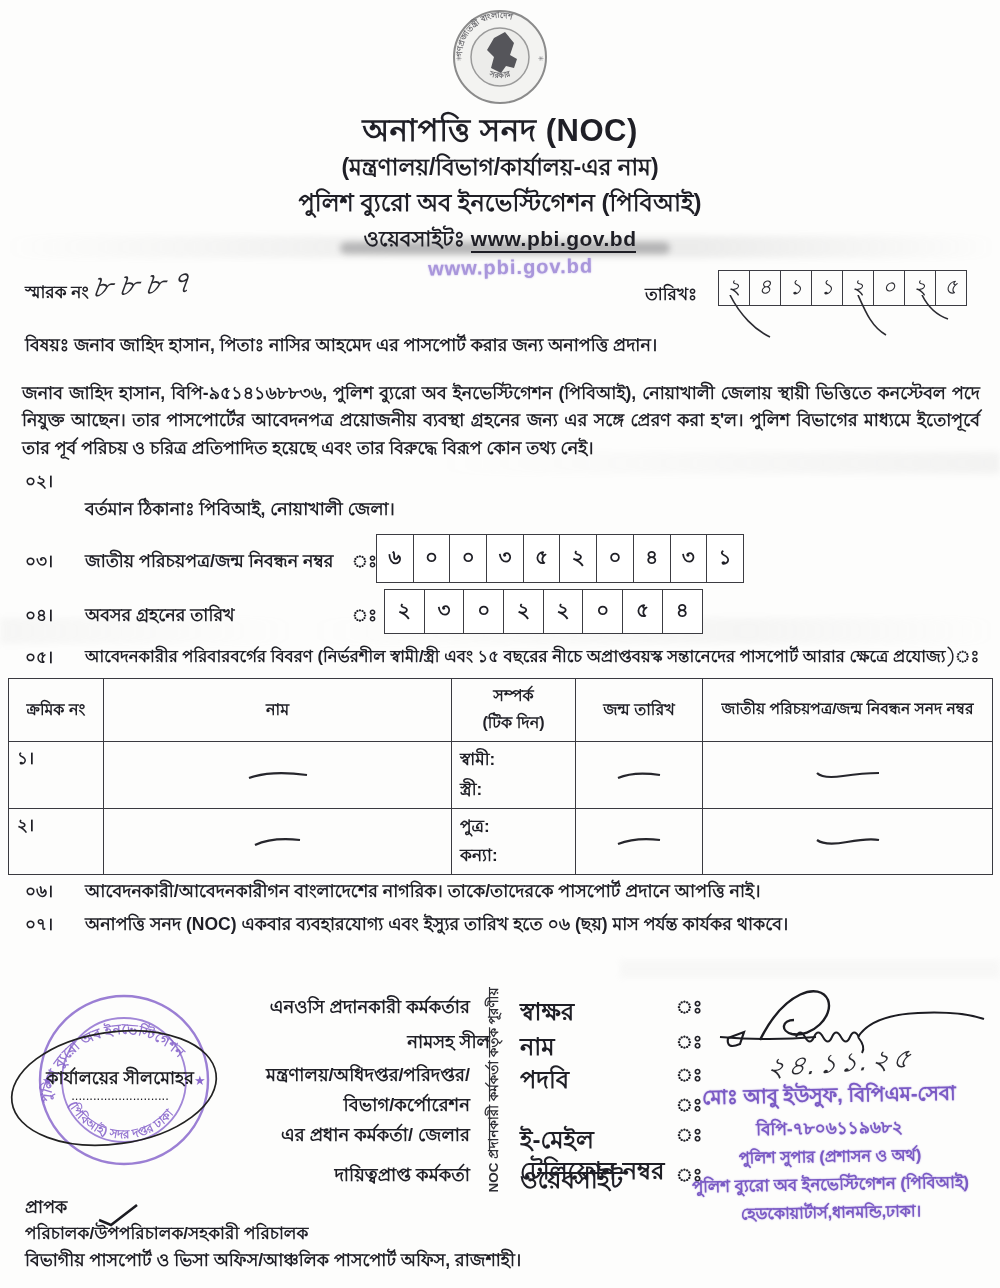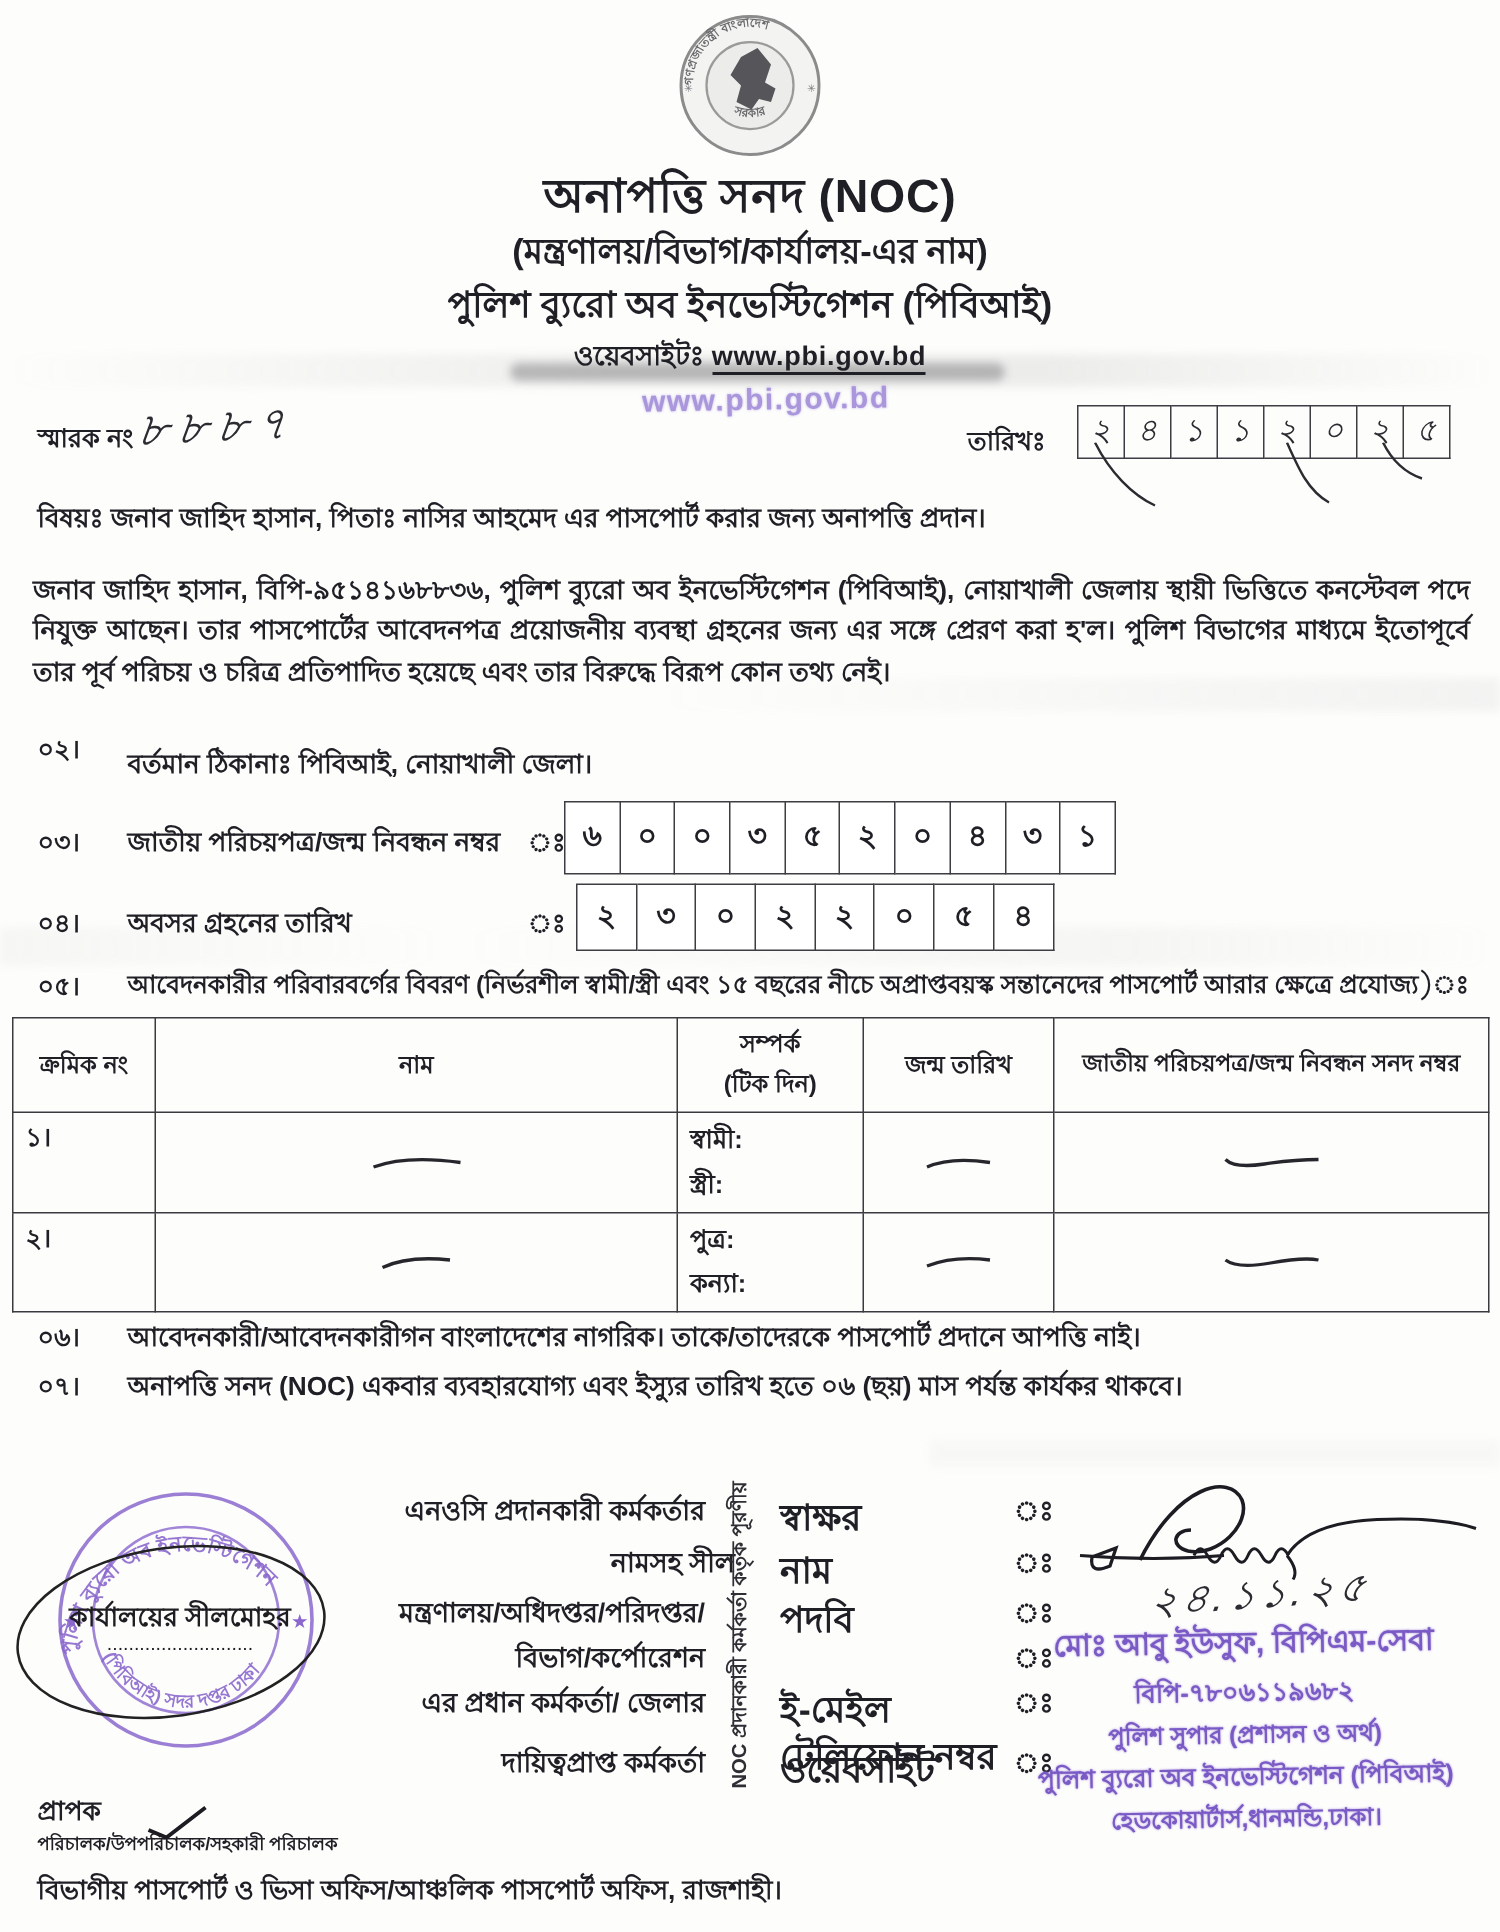--- a/index.html
+++ b/index.html
@@ -16,21 +16,21 @@
   .band3{left:430px;top:452px;width:570px;height:22px;background:linear-gradient(90deg,transparent,#aaa);opacity:.12;}
   .band4{left:0;top:618px;width:1000px;height:26px;background:linear-gradient(90deg,#bbb,transparent 30%,#b5b5b5 75%,transparent);opacity:.10;}
   .band5{left:620px;top:960px;width:380px;height:18px;background:#bbb;opacity:.08;}
 
   .abs{position:absolute;}
   .center{left:0;width:1000px;text-align:center;}
 
   .doc-title{top:106px;font-size:31px;font-weight:bold;letter-spacing:.5px;}
   .doc-subtitle{top:149px;font-size:23px;font-weight:600;}
   .org-name{top:184px;font-size:24px;font-weight:bold;}
-  .website-line{top:223px;font-size:18px;font-weight:600;}
+  .website-line{top:223px;font-size:21px;font-weight:600;}
   .website-url{font-weight:bold;border-bottom:2.2px solid #1f1f26;padding-bottom:1px;letter-spacing:.5px;}
 
   .memo-label{left:25px;top:279px;font-size:17px;font-weight:600;}
   .hand{font-style:italic;color:#2b2b31;}
   .memo-number{left:92px;top:260px;font-size:31px;transform:skewX(-10deg) rotate(-3deg);letter-spacing:6px;}
   .watermark{left:428px;top:256px;font-size:20px;font-weight:bold;color:#9b85d6;opacity:.85;text-shadow:0 0 2px #b5a5e2;transform:rotate(-1deg);letter-spacing:1px;}
   .date-label{left:645px;top:281px;font-size:17px;font-weight:600;}
   .date-boxes{left:718px;top:270px;display:flex;}
   .dbox{width:30px;height:34px;border:1.3px solid #3c3c42;border-left:none;display:flex;align-items:center;justify-content:center;font-size:21px;}
   .dbox:first-child{border-left:1.3px solid #3c3c42;}
@@ -68,21 +68,21 @@
 
   .stamp{color:#7a5ac4;text-shadow:0 0 1.5px #9d83d8;}
   .officer-stamp{left:660px;top:1080px;width:340px;text-align:center;transform:rotate(-1deg);}
   .officer-stamp .l1{font-size:20px;font-weight:bold;}
   .officer-stamp .l2{font-size:17px;font-weight:600;margin-top:2px;}
   .officer-stamp .l3{font-size:16px;font-weight:600;margin-top:1px;}
   .officer-stamp .l4{font-size:16.5px;font-weight:bold;margin-top:1px;}
   .officer-stamp .l5{font-size:16px;font-weight:600;margin-top:1px;}
 
   .recipient-label{left:25px;top:1194px;font-size:17.5px;font-weight:600;}
-  .recipient-1{left:25px;top:1220px;font-size:12px;font-weight:600;}
+  .recipient-1{left:25px;top:1220px;font-size:17px;font-weight:600;}
   .recipient-2{left:25px;top:1247px;font-size:17.5px;font-weight:600;}
 
   svg{display:block;}
 </style>
 </head>
 <body>
 
 <div class="page">
 
   <div class="scan-band band1"></div>
@@ -151,21 +151,21 @@
 
   <svg class="abs" style="left:700px;top:295px;" width="290" height="50">
     <path d="M 30 0 C 40 20 55 35 70 42" stroke="#2b2b31" stroke-width="1.6" fill="none"></path>
     <path d="M 158 0 C 166 18 172 32 186 40" stroke="#2b2b31" stroke-width="1.6" fill="none"></path>
     <path d="M 222 0 C 228 12 236 20 248 24" stroke="#2b2b31" stroke-width="1.6" fill="none"></path>
   </svg>
 
   <div class="abs subject-line">বিষয়ঃ জনাব জাহিদ হাসান, পিতাঃ নাসির আহমেদ এর পাসপোর্ট করার জন্য অনাপত্তি প্রদান।</div>
   <div class="abs body-par">জনাব জাহিদ হাসান, বিপি-৯৫১৪১৬৮৮৩৬, পুলিশ ব্যুরো অব ইনভেস্টিগেশন (পিবিআই), নোয়াখালী জেলায় স্থায়ী ভিত্তিতে কনস্টেবল পদে নিযুক্ত আছেন। তার পাসপোর্টের আবেদনপত্র প্রয়োজনীয় ব্যবস্থা গ্রহনের জন্য এর সঙ্গে প্রেরণ করা হ'ল। পুলিশ বিভাগের মাধ্যমে ইতোপূর্বে তার পূর্ব পরিচয় ও চরিত্র প্রতিপাদিত হয়েছে এবং তার বিরুদ্ধে বিরূপ কোন তথ্য নেই।</div>
 
-  <div class="abs item-no" style="top:486px;">০২।</div>
+  <div class="abs item-no" style="top:468px;">০২।</div>
   <div class="abs item-text" style="top:496px;">বর্তমান ঠিকানাঃ পিবিআই, নোয়াখালী জেলা।</div>
 
   <div class="abs item-no" style="top:548px;">০৩।</div>
   <div class="abs item-text" style="top:548px;">জাতীয় পরিচয়পত্র/জন্ম নিবন্ধন নম্বর</div>
   <div class="abs colon" style="left:352px;top:548px;font-size:17px;">ঃ</div>
   <div class="abs boxrow nid-boxes">
     <div class="cellbox">৬</div>
     <div class="cellbox">০</div>
     <div class="cellbox">০</div>
     <div class="cellbox">৩</div>

